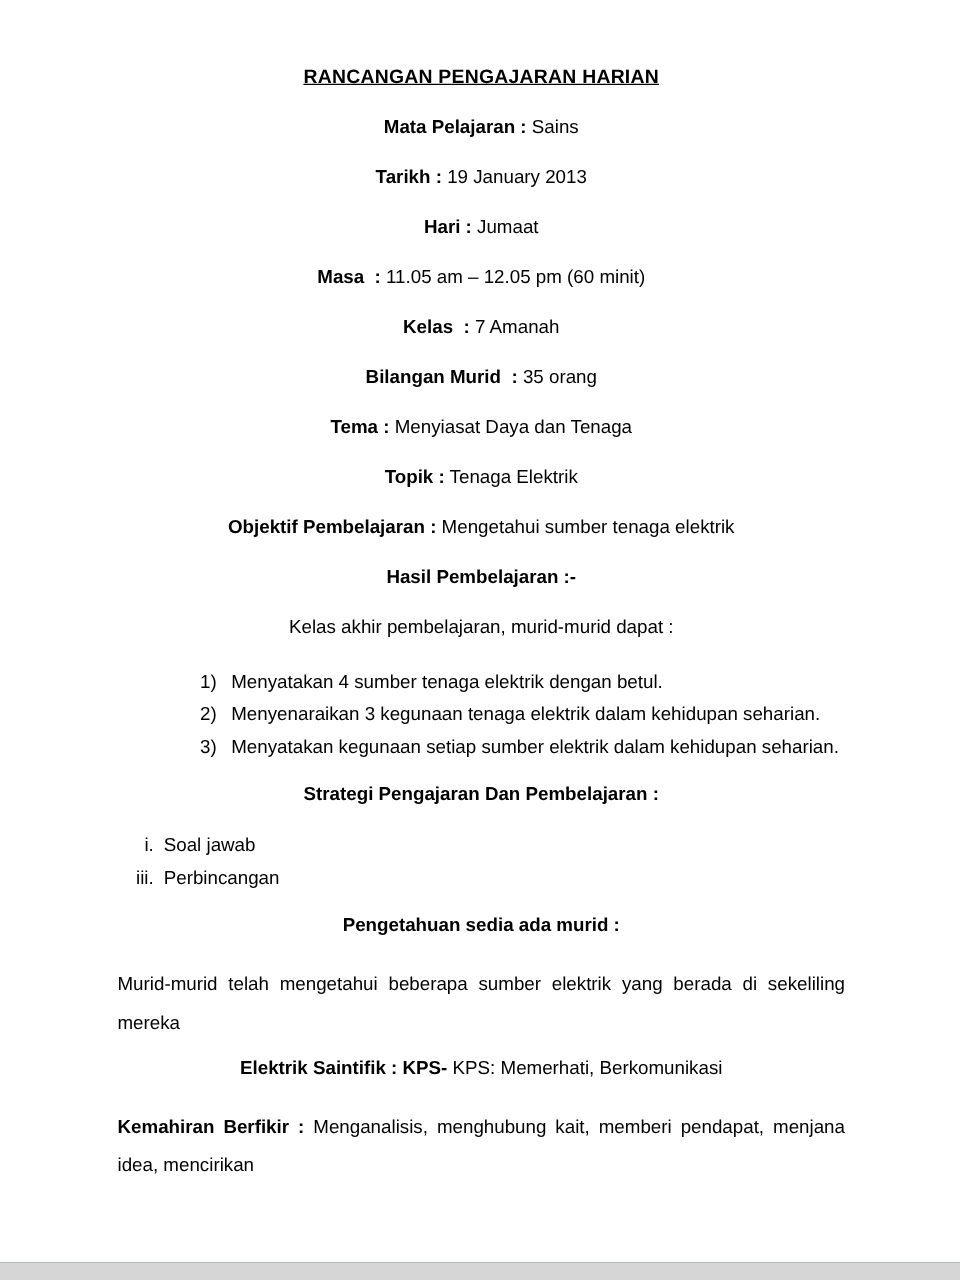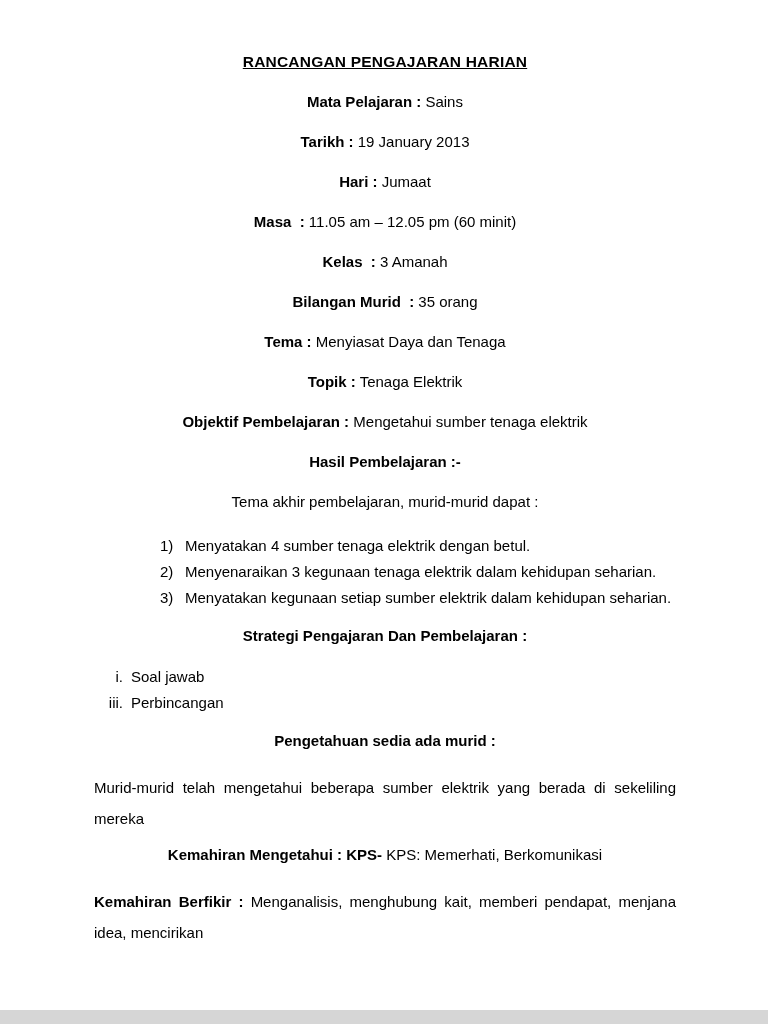--- a/index.html
+++ b/index.html
@@ -109,21 +109,21 @@
         <span>Jumaat</span>
       </p>
 
       <p class="para">
         <span class="b">Masa&nbsp; :</span>
         <span>11.05 am – 12.05 pm (60 minit)</span>
       </p>
 
       <p class="para">
         <span class="b">Kelas&nbsp; :</span>
-        <span>3 Amanah</span>
+        <span>7 Amanah</span>
       </p>
 
       <p class="para">
         <span class="b">Bilangan Murid&nbsp; :</span>
         <span>35 orang</span>
       </p>
 
       <p class="para">
         <span class="b">Tema :</span>
         <span>Menyiasat Daya dan Tenaga</span>
@@ -134,21 +134,21 @@
         <span>Tenaga Elektrik</span>
       </p>
 
       <p class="para">
         <span class="b">Objektif Pembelajaran :</span>
         <span>Mengetahui sumber tenaga elektrik</span>
       </p>
 
       <p class="para b">Hasil Pembelajaran :-</p>
 
-      <p class="para">Tema akhir pembelajaran, murid-murid dapat :</p>
+      <p class="para">Kelas akhir pembelajaran, murid-murid dapat :</p>
 
       <div class="num-list">
         <div class="num-item">
           <span class="num">1)</span>
           <span class="num-text">Menyatakan 4 sumber tenaga elektrik dengan betul.</span>
         </div>
         <div class="num-item">
           <span class="num">2)</span>
           <span class="num-text">Menyenaraikan 3 kegunaan tenaga elektrik dalam kehidupan seharian.</span>
         </div>
@@ -169,21 +169,21 @@
           <span class="roman-num">iii.</span>
           <span class="roman-text">Perbincangan</span>
         </div>
       </div>
 
       <p class="para b">Pengetahuan sedia ada murid :</p>
 
       <p class="para-wrap">Murid-murid telah mengetahui beberapa sumber elektrik yang berada di sekeliling mereka</p>
 
       <p class="para">
-        <span class="b">Kemahiran Mengetahui : KPS-</span>
+        <span class="b">Elektrik Saintifik : KPS-</span>
         <span>KPS: Memerhati, Berkomunikasi</span>
       </p>
 
       <p class="para-wrap">
         <span class="b">Kemahiran Berfikir :</span>
         <span>Menganalisis, menghubung kait, memberi pendapat, menjana idea, mencirikan</span>
       </p>
 
     </div>
   </div>

